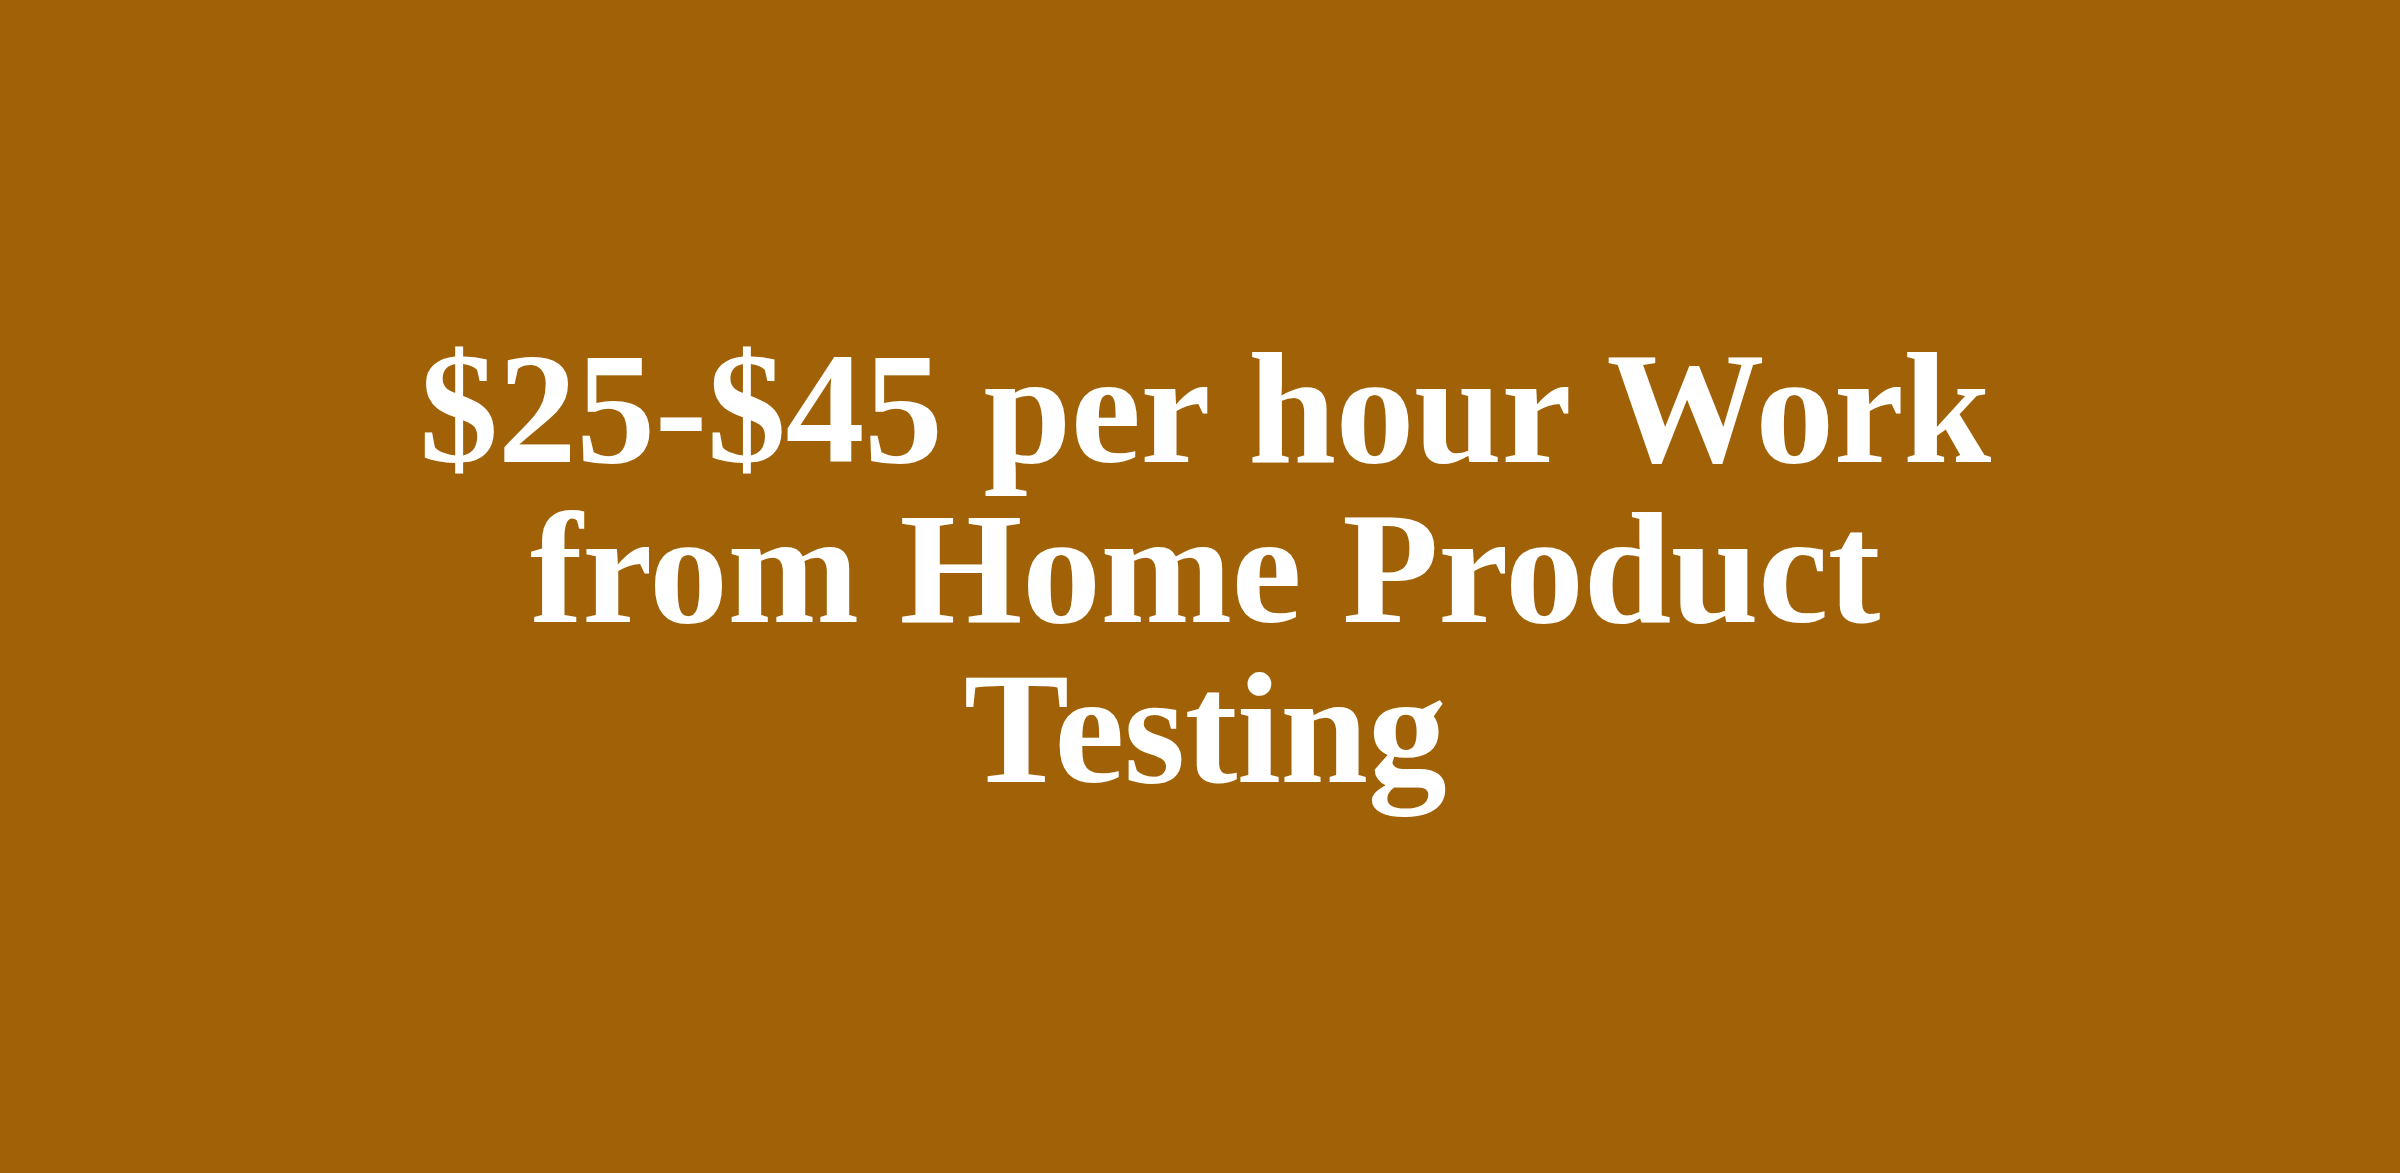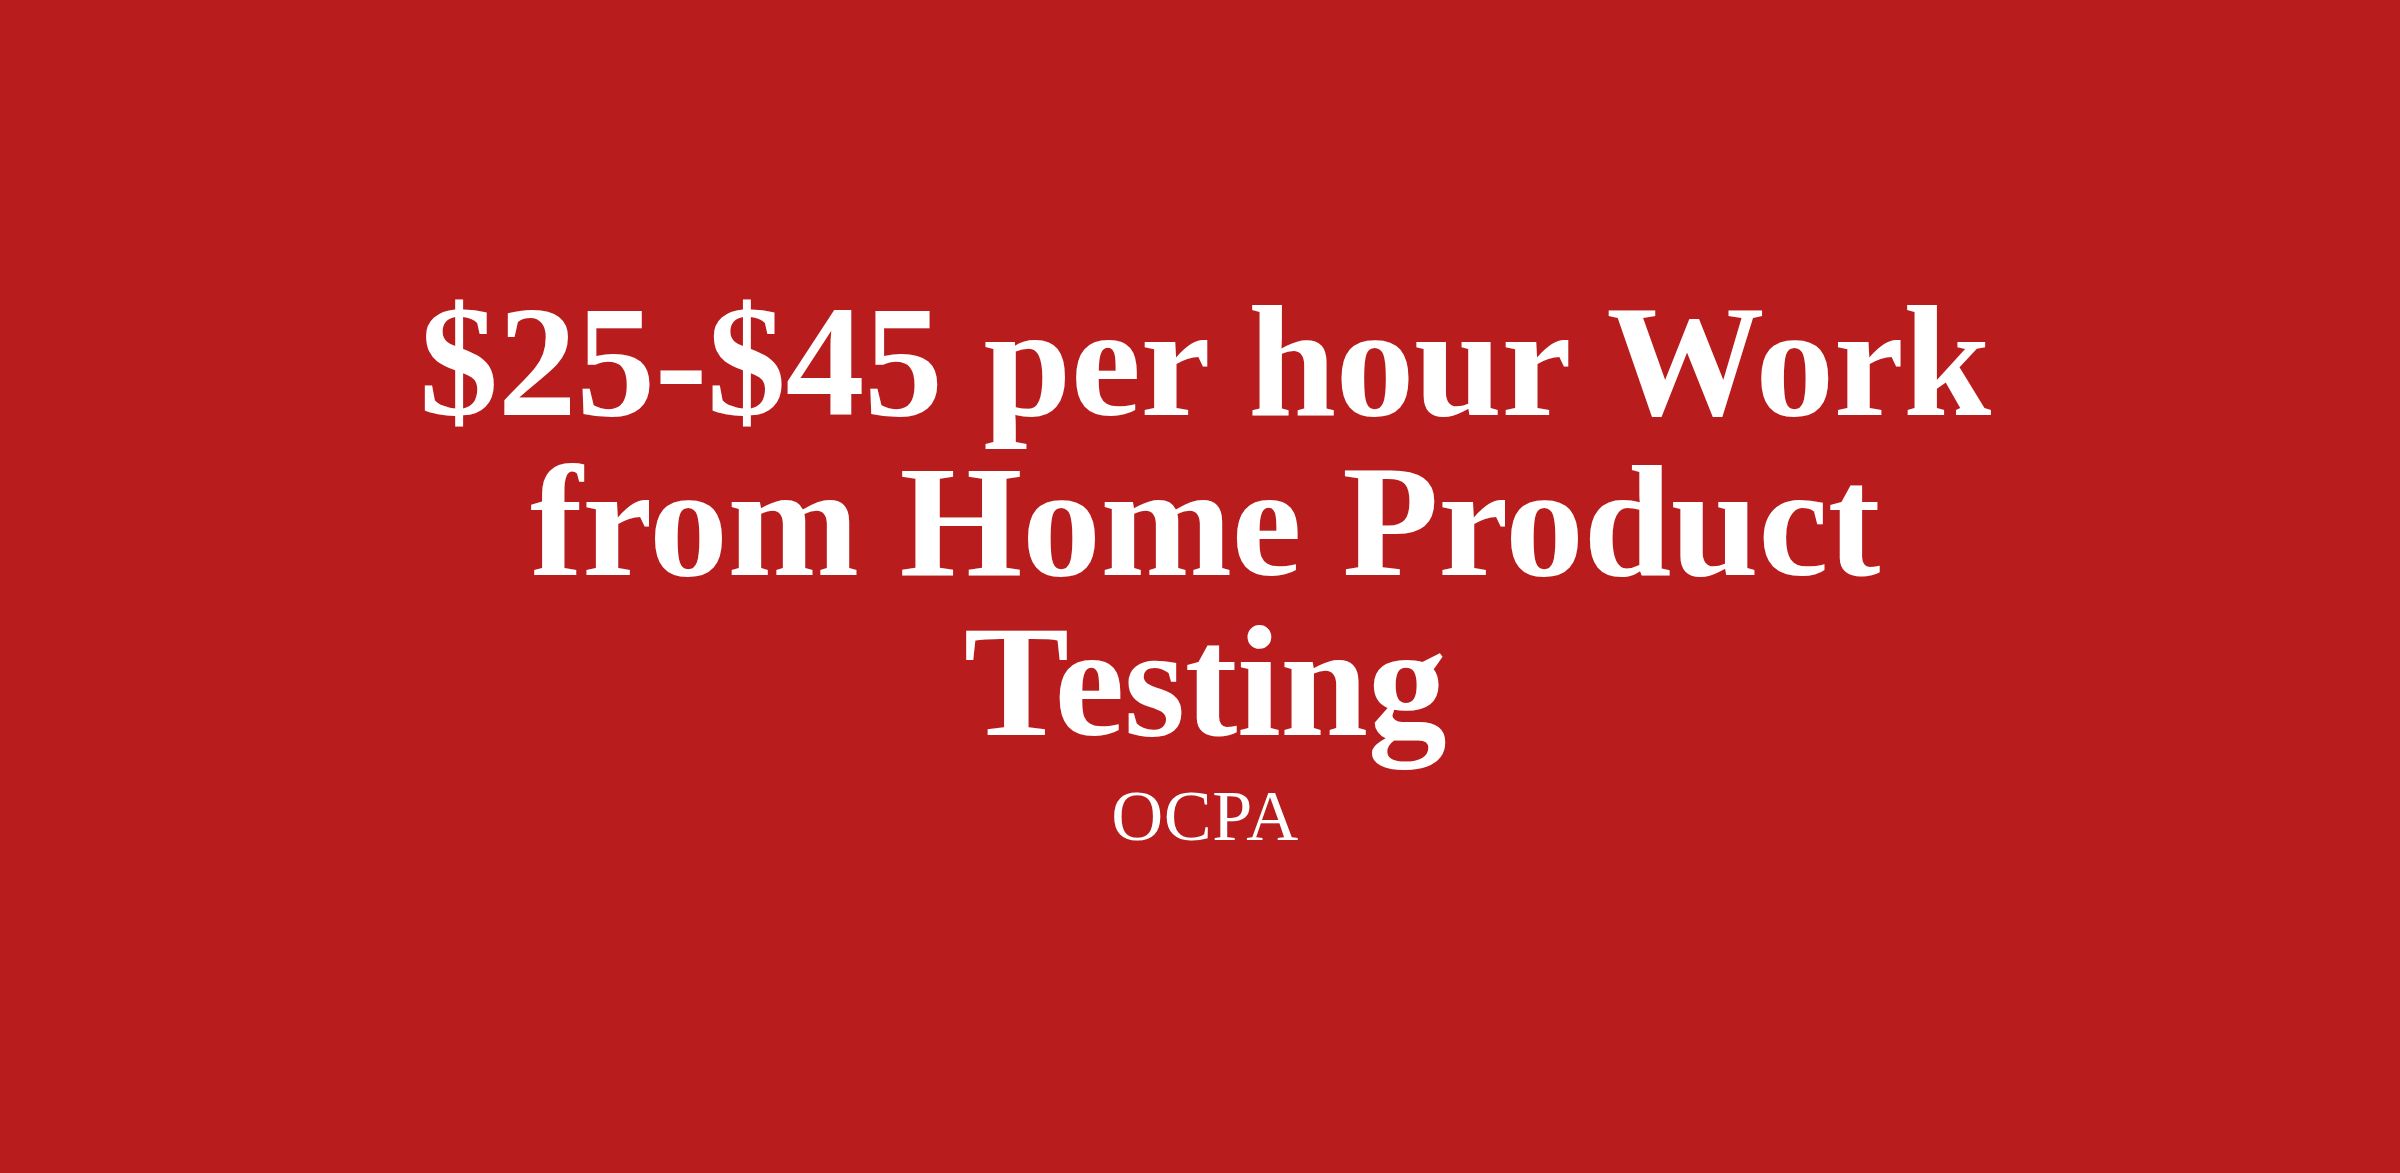--- a/index.html
+++ b/index.html
@@ -14,21 +14,21 @@
     overflow: hidden;
     font-family: "Liberation Serif", "DejaVu Serif", serif;
     background: #159a5e;
   }
 
   #share-card {
     position: relative;
     box-sizing: border-box;
     width: 2400px;
     height: 1173px;
-    background: #b91c1c;
+    background: #a16207;
     display: flex;
     flex-direction: column;
     align-items: center;
     justify-content: center;
   }
 
   #text-block {
     width: 1860px;
     margin-left: 10px;
     margin-top: -36px;
@@ -69,17 +69,16 @@
 </style>
 </head>
 <body>
 
 <div id="share-card">
 
   <div id="text-block">
 
     <h1 class="headline">$25-$45 per hour Work from Home Product Testing</h1>
 
-    <div class="subtitle">OCPA</div>
 
   </div>
 
 </div>
 
 </body></html>

